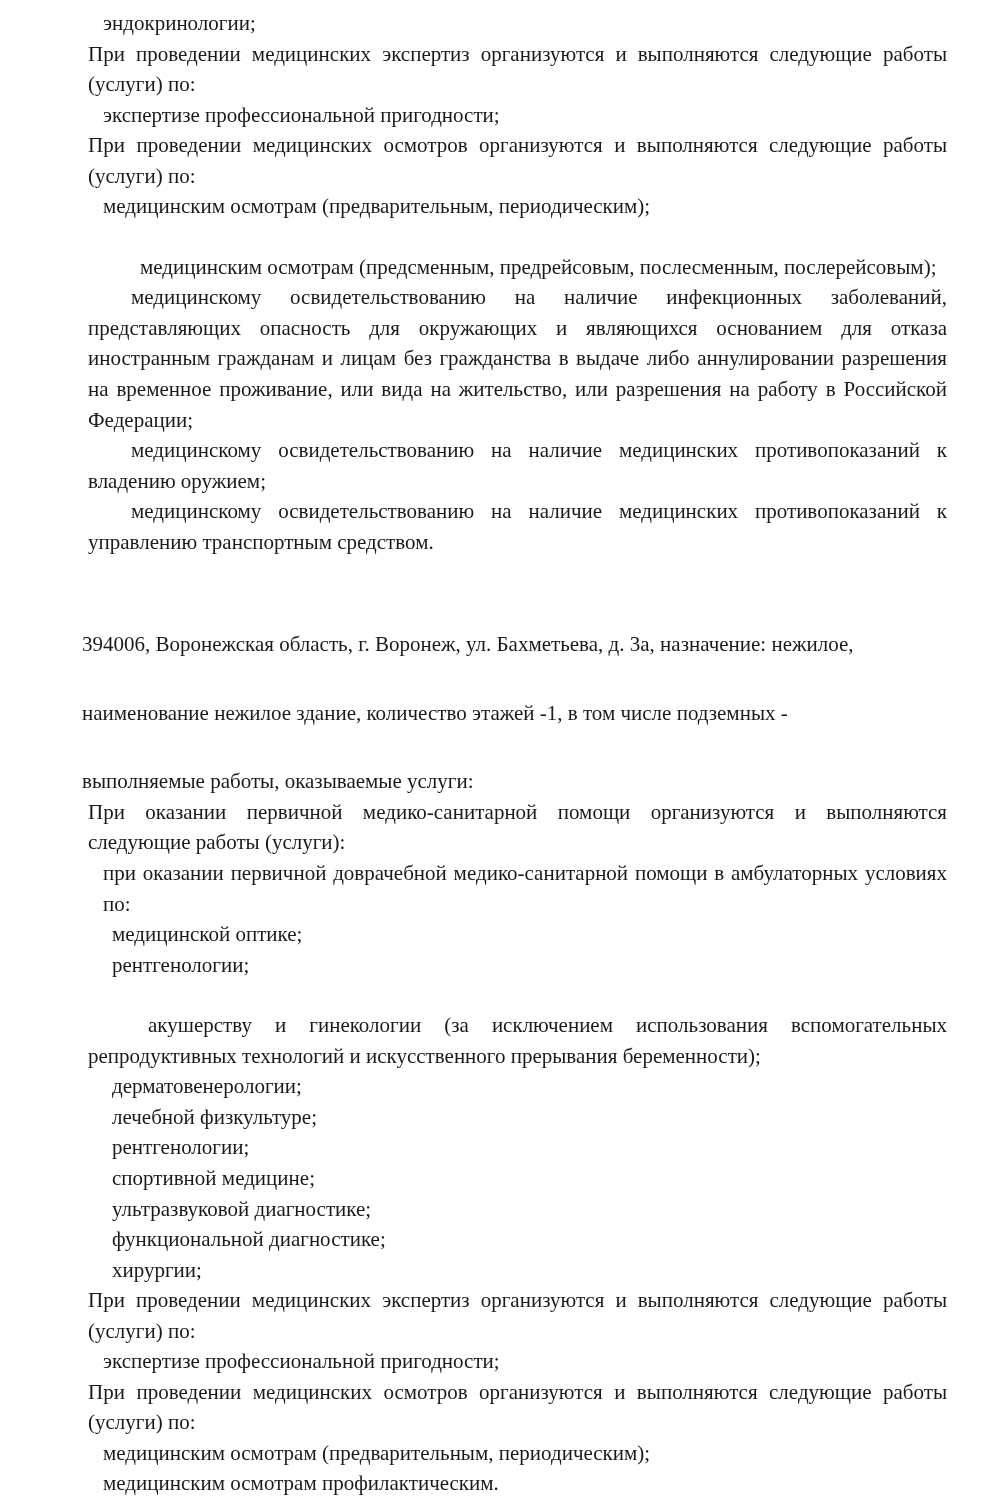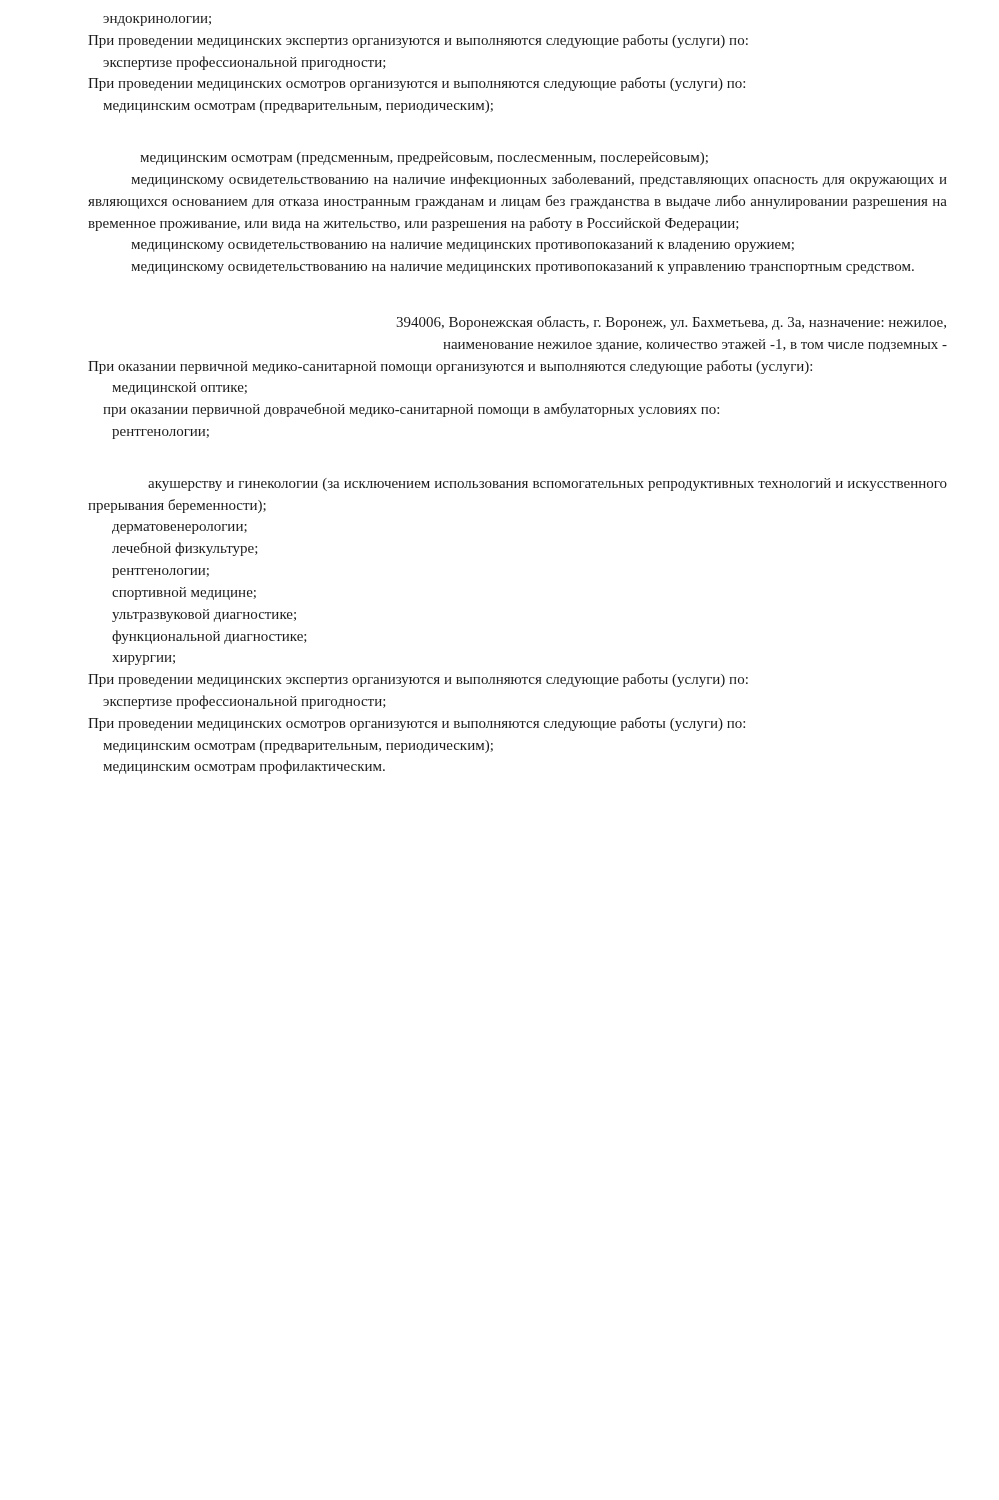--- a/index.html
+++ b/index.html
@@ -16,35 +16,35 @@
   }
   .page {
     position: relative;
     width: 999px;
     height: 1500px;
     box-sizing: border-box;
     padding: 8px 52px 0 88px;
     overflow: hidden;
   }
   .doc-body {
-    font-size: 15px;
+    font-size: 21px;
     line-height: 1.455;
   }
   p {
     margin: 0;
     padding: 0;
     text-align: justify;
     text-justify: inter-word;
   }
   
   .p0 { text-indent: 0; }
   .p-sm { text-indent: 0; padding-left: 15px; }
   .p-md { text-indent: 43px; }
   .p-md2 { text-indent: 52px; margin-top: 30px; }
-  .nojust { text-align: right; }
+  .nojust { text-align: left; margin-top: 38px; }
   .gap {
     height: 34px;
   }
   .addr-block {
     margin-left: -6px;
   }
 </style>
 </head>
 <body>
 
@@ -61,26 +61,27 @@
       <p class="p-md">медицинскому освидетельствованию на наличие инфекционных заболеваний, представляющих опасность для окружающих и являющихся основанием для отказа иностранным гражданам и лицам без гражданства в выдаче либо аннулировании разрешения на временное проживание, или вида на жительство, или разрешения на работу в Российской Федерации;</p>
       <p class="p-md">медицинскому освидетельствованию на наличие медицинских противопоказаний к владению оружием;</p>
       <p class="p-md">медицинскому освидетельствованию на наличие медицинских противопоказаний к управлению транспортным средством.</p>
     </section>
 
     <div class="gap"></div>
 
     <section class="addr-block">
       <p class="p0 nojust">394006, Воронежская область, г. Воронеж, ул. Бахметьева, д. 3а, назначение: нежилое,</p>
       <p class="p0 nojust">наименование нежилое здание, количество этажей -1, в том числе подземных -</p>
+      <p class="p0 nojust">выполняемые работы, оказываемые услуги:</p>
     </section>
 
     <section>
       <p class="p0">При оказании первичной медико-санитарной помощи организуются и выполняются следующие работы (услуги):</p>
+      <p class="p-sm">при оказании первичной доврачебной медико-санитарной помощи в амбулаторных условиях по:</p>
       <p class="p-sm" style="padding-left:24px">медицинской оптике;</p>
-      <p class="p-sm">при оказании первичной доврачебной медико-санитарной помощи в амбулаторных условиях по:</p>
       <p class="p-sm" style="padding-left:24px">рентгенологии;</p>
       <p class="p-md2" style="text-indent:60px">акушерству и гинекологии (за исключением использования вспомогательных репродуктивных технологий и искусственного прерывания беременности);</p>
       <p class="p-sm" style="padding-left:24px">дерматовенерологии;</p>
       <p class="p-sm" style="padding-left:24px">лечебной физкультуре;</p>
       <p class="p-sm" style="padding-left:24px">рентгенологии;</p>
       <p class="p-sm" style="padding-left:24px">спортивной медицине;</p>
       <p class="p-sm" style="padding-left:24px">ультразвуковой диагностике;</p>
       <p class="p-sm" style="padding-left:24px">функциональной диагностике;</p>
       <p class="p-sm" style="padding-left:24px">хирургии;</p>
       <p class="p0">При проведении медицинских экспертиз организуются и выполняются следующие работы (услуги) по:</p>

